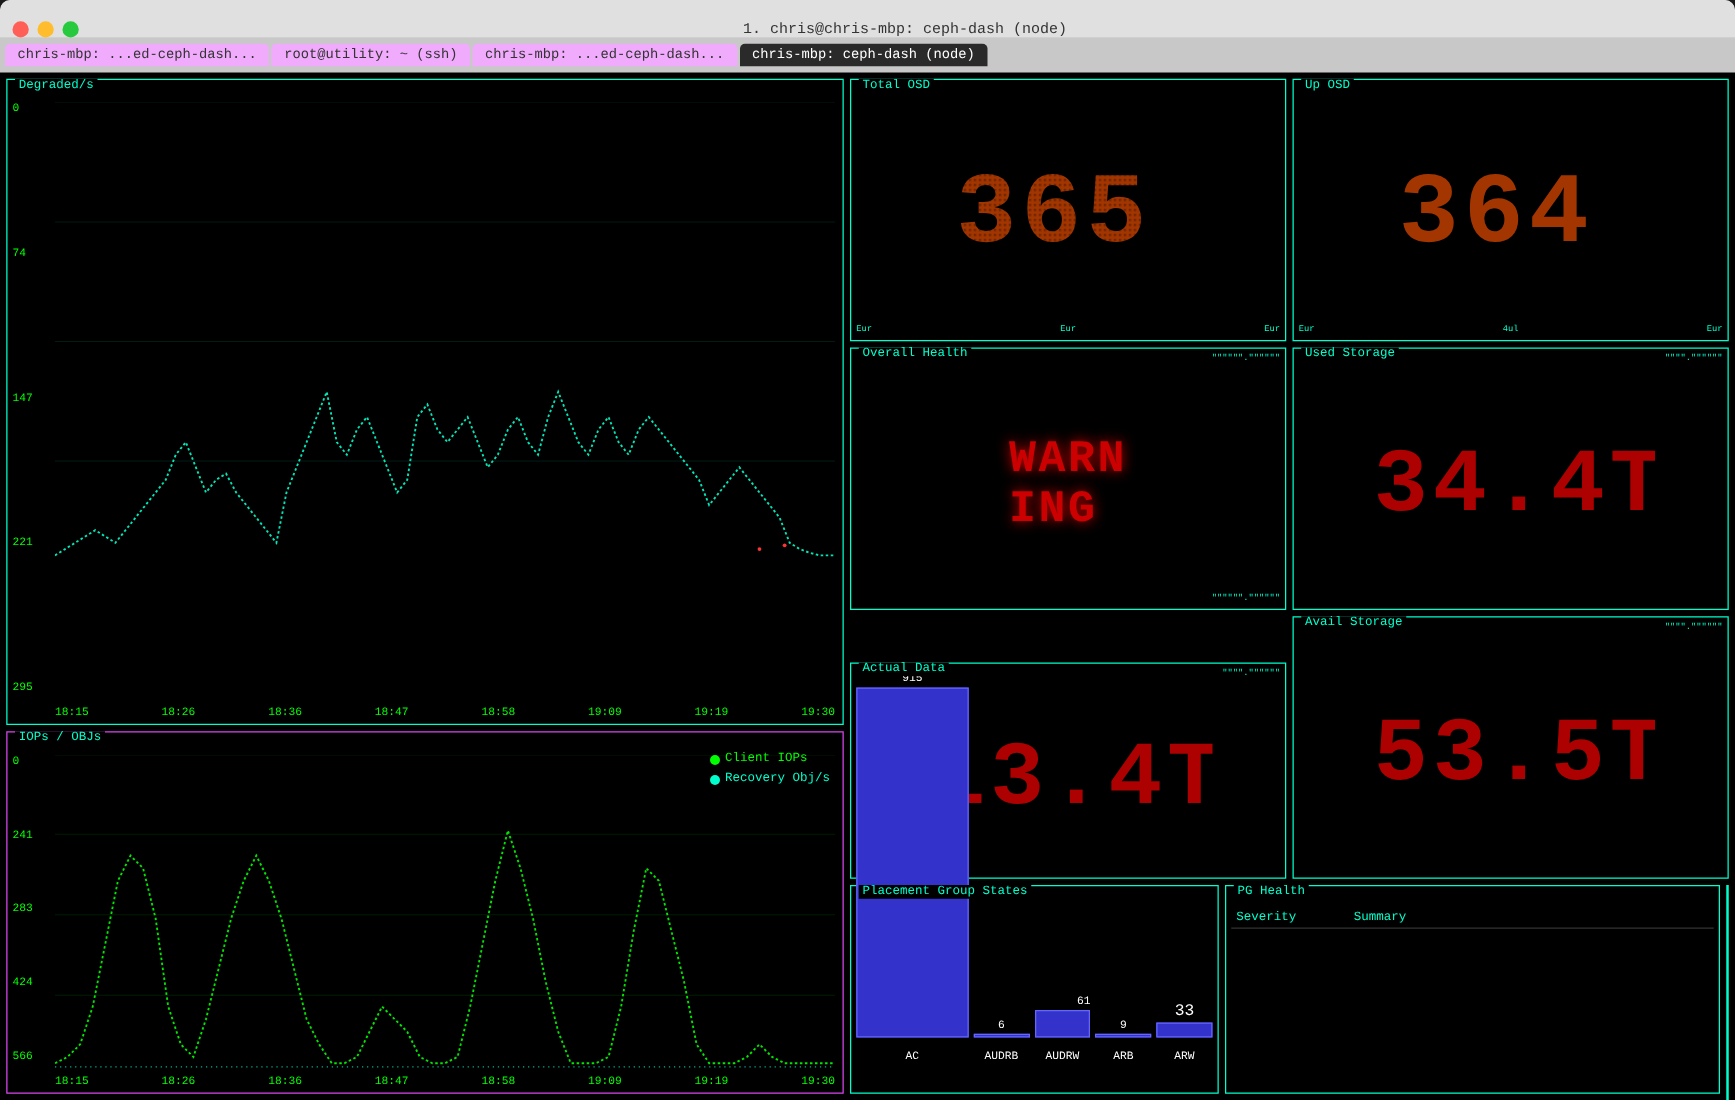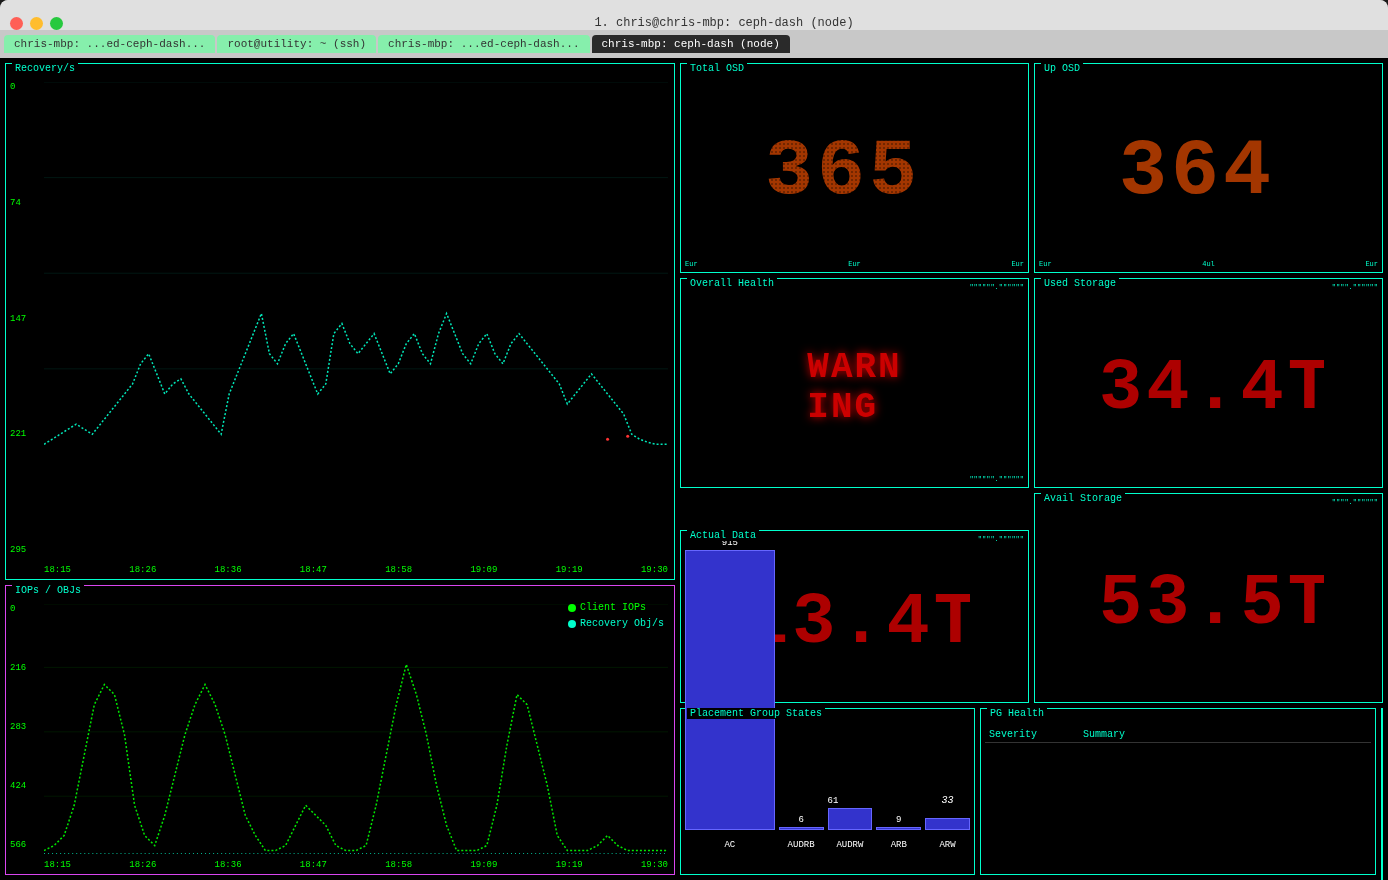--- a/index.html
+++ b/index.html
@@ -30,21 +30,21 @@
     }
     .tab-bar {
       background: #c8c8c8;
       display: flex;
       align-items: center;
       height: 28px;
       padding: 0 4px;
       gap: 2px;
     }
     .tab {
-      background: #86efac;
+      background: #f0abfc;
       color: #333;
       font-size: 11px;
       padding: 3px 10px;
       border-radius: 4px 4px 0 0;
       white-space: nowrap;
       cursor: pointer;
     }
     .tab.active {
       background: #2a2a2a;
       color: #fff;
@@ -168,21 +168,21 @@
     <div class="tab">root@utility: ~ (ssh)</div>
     <div class="tab">chris-mbp: ...ed-ceph-dash...</div>
     <div class="tab active">chris-mbp: ceph-dash (node)</div>
   </div>
 
   <div style="background:#000; width:1388px; height:822px; padding:5px; display:flex; gap:5px;">
 
     <div style="width:670px; display:flex; flex-direction:column; gap:5px; flex-shrink:0;">
 
       <div class="megabytes-panel panel" style="flex:1; min-height:0;">
-        <div class="panel-label">Recovery/s</div>
+        <div class="panel-label">Degraded/s</div>
 
 
         <div class="y-labels" style="top:18px; bottom:24px;">
           <span>295</span>
           <span>221</span>
           <span>147</span>
           <span>74</span>
           <span>0</span>
         </div>
 
@@ -222,21 +222,21 @@
           <div class="legend-item">
             <div class="legend-dot" style="background:#00ffcc;"></div>
             <span style="color:#00ffcc;">Recovery Obj/s</span>
           </div>
         </div>
 
         <div class="y-labels" style="top:18px; bottom:24px;">
           <span>566</span>
           <span>424</span>
           <span>283</span>
-          <span>216</span>
+          <span>241</span>
           <span>0</span>
         </div>
 
         <svg style="position:absolute;top:18px;left:38px;right:6px;bottom:24px;" viewBox="0 0 620 255" preserveAspectRatio="none">
 
           <line x1="0" y1="0" x2="620" y2="0" stroke="#00ff00" stroke-width="0.3" opacity="0.3"></line>
           <line x1="0" y1="63" x2="620" y2="63" stroke="#00ff00" stroke-width="0.3" opacity="0.3"></line>
           <line x1="0" y1="127" x2="620" y2="127" stroke="#00ff00" stroke-width="0.3" opacity="0.3"></line>
           <line x1="0" y1="191" x2="620" y2="191" stroke="#00ff00" stroke-width="0.3" opacity="0.3"></line>
 
@@ -360,32 +360,32 @@
             <div style="display:flex;flex-direction:column;align-items:center;flex:2;">
               <span style="font-size:9px;color:#fff;margin-bottom:2px;">915</span>
               <div style="width:100%;height:280px;background:#3333cc;border:1px solid #6666ff;"></div>
             </div>
 
             <div style="display:flex;flex-direction:column;align-items:center;flex:1;">
               <span style="font-size:9px;color:#fff;margin-bottom:2px;">6</span>
               <div style="width:100%;height:3px;background:#3333cc;border:1px solid #6666ff;"></div>
             </div>
 
-            <div style="display:flex;flex-direction:column;align-items:flex-start;flex:1;">
+            <div style="display:flex;flex-direction:column;align-items:flex-end;flex:1;">
               <span style="font-size:9px;color:#fff;margin-bottom:2px;">61</span>
               <div style="width:100%;height:22px;background:#3333cc;border:1px solid #6666ff;"></div>
             </div>
 
             <div style="display:flex;flex-direction:column;align-items:center;flex:1;">
               <span style="font-size:9px;color:#fff;margin-bottom:2px;">9</span>
               <div style="width:100%;height:3px;background:#3333cc;border:1px solid #6666ff;"></div>
             </div>
 
             <div style="display:flex;flex-direction:column;align-items:center;flex:1;">
-              <span style="font-size:10px;color:#fff;margin-bottom:12px;font-style:italic;">33</span>
+              <span style="font-size:13px;color:#fff;margin-bottom:2px;">33</span>
               <div style="width:100%;height:12px;background:#3333cc;border:1px solid #6666ff;"></div>
             </div>
           </div>
 
           <div style="position:absolute;bottom:24px;left:4px;right:4px;display:flex;gap:4px;">
             <div style="flex:2;text-align:center;font-size:9px;color:#fff;">AC</div>
             <div style="flex:1;text-align:center;font-size:9px;color:#fff;">AUDRB</div>
             <div style="flex:1;text-align:center;font-size:9px;color:#fff;">AUDRW</div>
             <div style="flex:1;text-align:center;font-size:9px;color:#fff;">ARB</div>
             <div style="flex:1;text-align:center;font-size:9px;color:#fff;">ARW</div>

